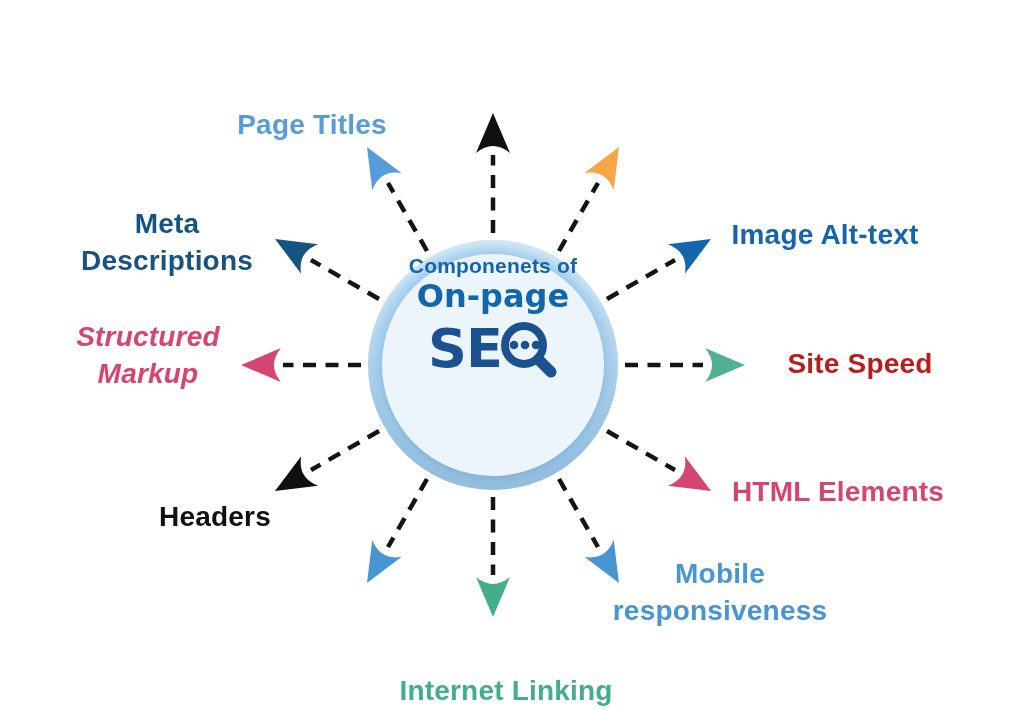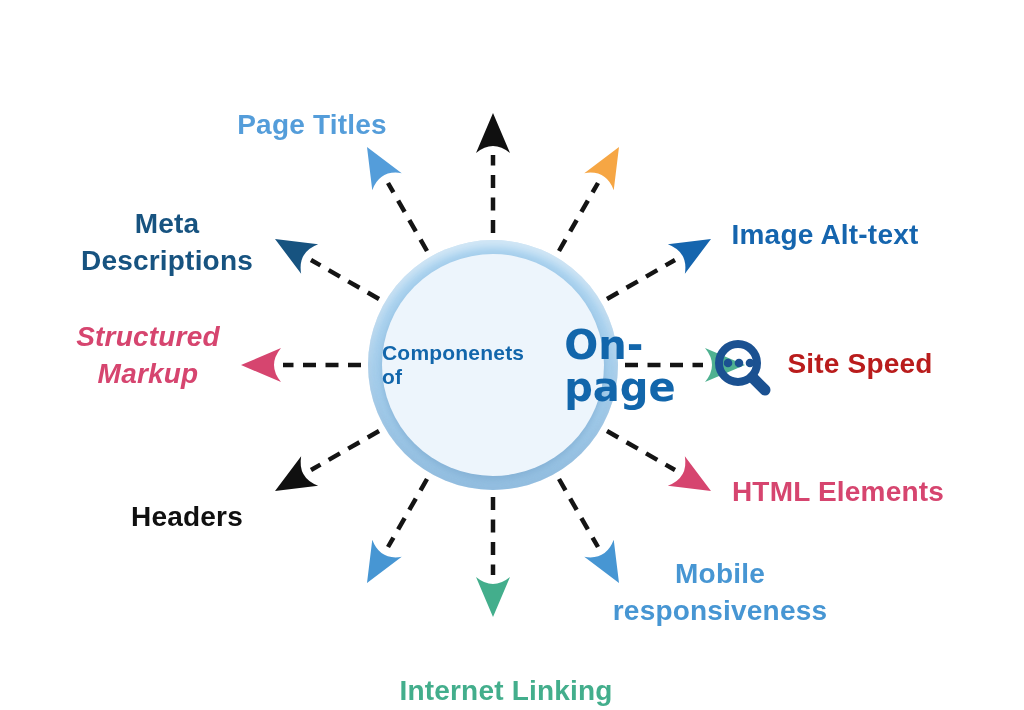--- a/index.html
+++ b/index.html
@@ -31,27 +31,26 @@
     width:250px; height:250px;
     border-radius:50%;
     box-shadow: inset 0 -8px 12px rgba(80,130,180,0.28), inset 0 6px 8px rgba(255,255,255,0.55);
   }
   .inner {
     position:absolute;
     inset:14px;
     border-radius:50%;
     box-shadow: 0 5px 9px rgba(90,140,185,0.45);
     display:flex;
-    flex-direction:row;
+    flex-direction:column;
     align-items:center;
     justify-content:flex-start;
-    gap:40px;
   }
   .c-sub   { font-weight:700; font-size:21px; letter-spacing:0.2px; }
-  .c-title { font-weight:700; font-size:40px; line-height:1.05; margin-top:2px; font-family:"DejaVu Sans","Liberation Sans",sans-serif; }
+  .c-title { font-weight:700; font-size:32px; line-height:1.05; margin-top:2px; font-family:"DejaVu Sans","Liberation Sans",sans-serif; }
   .c-row   { display:flex; align-items:center; margin-top:3px; }
   .c-se    { font-weight:700; font-size:54px; line-height:1; font-family:"DejaVu Sans","Liberation Sans",sans-serif; letter-spacing:-1px; }
   .mag     { margin-left:-2px; margin-top:4px; }
 </style>
 </head>
 <body>
 
 <div class="canvas">
 
   <svg class="spokes" width="1024" height="710" viewBox="0 0 1024 710">
@@ -103,20 +102,21 @@
       <line class="dash" x1="427" y1="251" x2="388" y2="183"></line>
       <path d="M0,0 L-40,-17 Q-26,0 -40,17 Z" transform="translate(367,147) rotate(240)" fill="#549DDA"></path>
     </g>
   </svg>
 
   <div class="ring" style="background: rgb(169, 210, 239);">
     <div class="inner" style="background: rgb(237, 245, 252);">
       <div class="c-sub" style="color: rgb(18, 102, 171);">Componenets of</div>
       <div class="c-title" style="color: rgb(18, 102, 171);">On-page</div>
       <div class="c-row" style="color: rgb(27, 81, 145);">
+        <span class="c-se">SE</span>
         <svg class="mag" width="58" height="60" viewBox="0 0 58 60">
           <circle cx="24" cy="24" r="19" fill="none" stroke="currentColor" stroke-width="8"></circle>
           <circle cx="14" cy="24" r="4.3" fill="currentColor"></circle>
           <circle cx="25" cy="24" r="4.3" fill="currentColor"></circle>
           <circle cx="36" cy="24" r="4.3" fill="currentColor"></circle>
           <line x1="38.5" y1="38.5" x2="51" y2="51" stroke="currentColor" stroke-width="11" stroke-linecap="round"></line>
         </svg>
       </div>
     </div>
   </div>
@@ -127,21 +127,21 @@
 
   <div class="lbl nowrap" style="left: 860px; top: 364px; color: #b91c1c;">Site Speed</div>
 
   <div class="lbl nowrap" style="left: 838px; top: 492px; color: rgb(214, 69, 111);">HTML Elements</div>
 
   <div class="lbl" style="left: 720px; top: 593px; width: 250px; color: rgb(71, 150, 211);">Mobile responsiveness</div>
 
   <div class="lbl nowrap" style="left: 506px; top: 691px; color: rgb(67, 174, 140);">Internet Linking</div>
 
 
-  <div class="lbl nowrap" style="left: 187px; top: 517px; color: rgb(16, 16, 16);">Headers</div>
+  <div class="lbl nowrap" style="left: 215px; top: 517px; color: rgb(16, 16, 16);">Headers</div>
 
   <div class="lbl" style="left: 148px; top: 356px; width: 180px; color: rgb(214, 69, 111); font-style: italic;">Structured Markup</div>
 
   <div class="lbl" style="left: 167px; top: 243px; width: 200px; color: rgb(23, 83, 128);">Meta Descriptions</div>
 
   <div class="lbl nowrap" style="left: 312px; top: 125px; color: rgb(84, 157, 218);">Page Titles</div>
 
 </div>
 
 </body></html>

